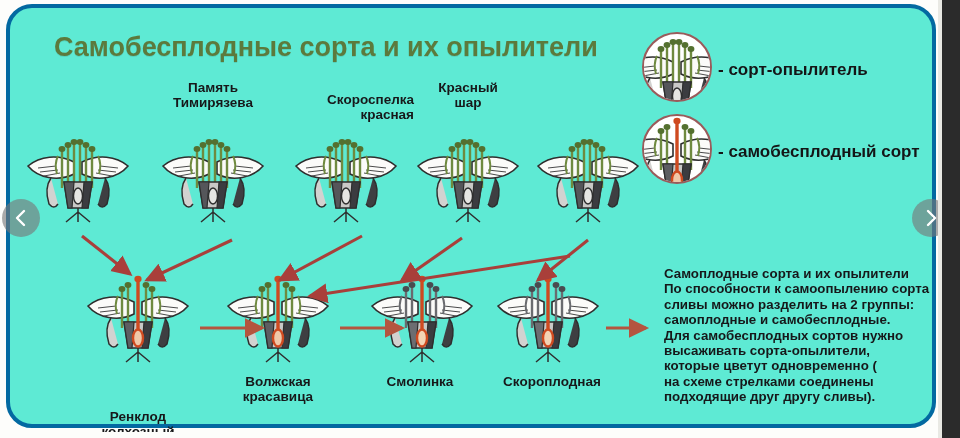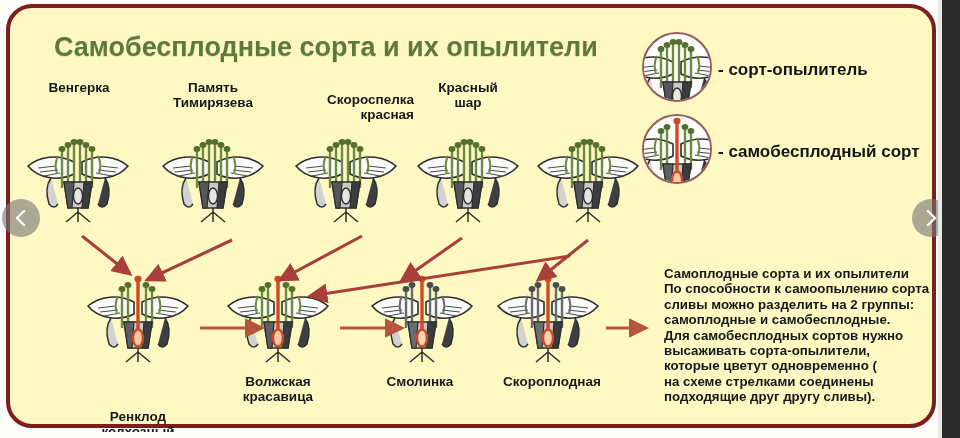--- a/index.html
+++ b/index.html
@@ -10,22 +10,22 @@
   }
   #stage{position:relative;width:960px;height:438px;background:#fdfdfb;}
 
   
   .dark-strip{position:absolute;top:0;right:0;width:18px;height:438px;background:#2b2b2b;}
   .dark-strip-inner{position:absolute;top:0;right:18px;width:4px;height:438px;background:#e9e9e4;}
 
   
   .poster-frame{
     position:absolute;left:6px;top:4px;width:930px;height:424px;
-    border:4px solid #7f1d1d;border-radius:26px;
-    background:#fef9c3;box-sizing:border-box;
+    border:4px solid #0369a1;border-radius:26px;
+    background:#5eead4;box-sizing:border-box;
   }
   .poster-inner{position:absolute;left:0;top:0;width:930px;height:424px;overflow:hidden;}
 
   
   .title{
     position:absolute;left:44px;top:24px;width:560px;
     font-size:27px;font-weight:bold;color:#5c7a3c;
     letter-spacing:0px;white-space:nowrap;
     text-shadow:0 1px 0 rgba(0,0,0,.10);
   }
@@ -75,21 +75,20 @@
 <body>
 
 <div id="stage">
 
   <div class="poster-frame">
     <div class="poster-inner">
 
       <div class="title">Самобесплодные сорта и их опылители</div>
 
       <div class="clabel" style="left:4px;top:72px;width:130px;">
-        <div>Венгерка</div>
       </div>
       <div class="clabel" style="left:138px;top:72px;width:130px;">
         <div>Память</div>
         <div>Тимирязева</div>
       </div>
       <div class="clabel" style="left:268px;top:84px;width:136px;text-align:right;">
         <div>Скороспелка</div>
         <div>красная</div>
       </div>
       <div class="clabel" style="left:403px;top:72px;width:110px;">

